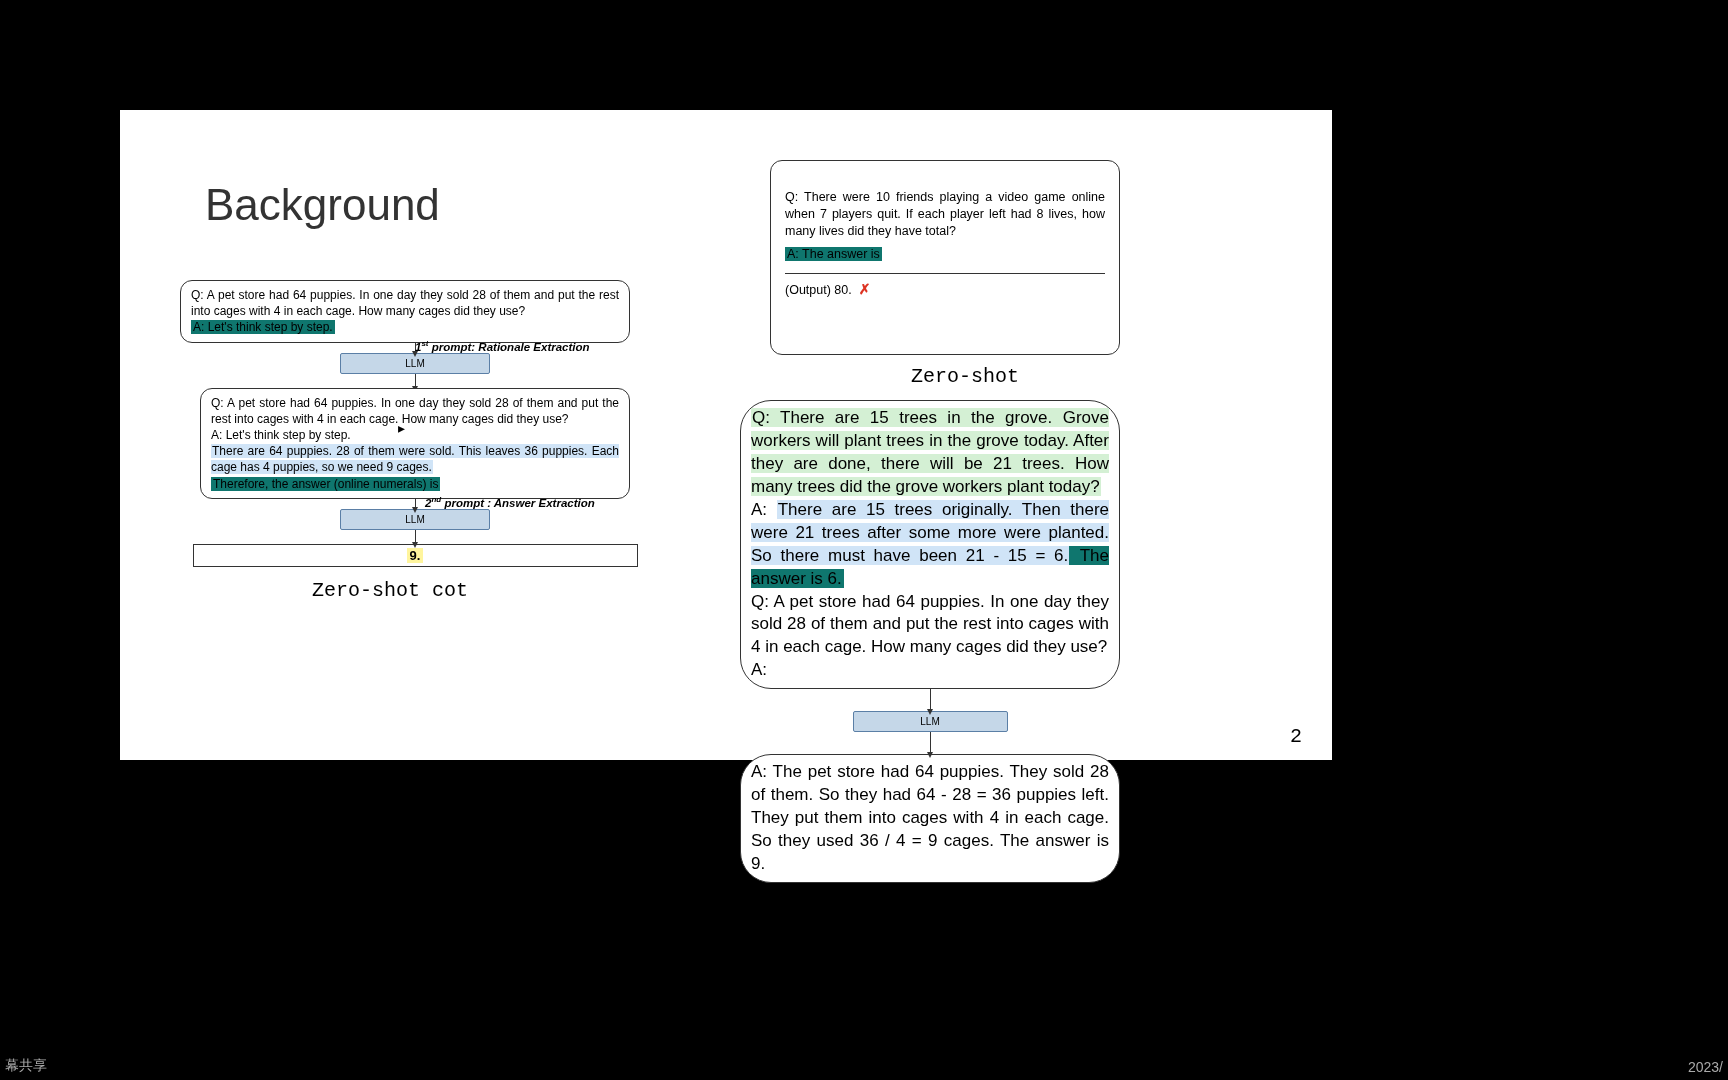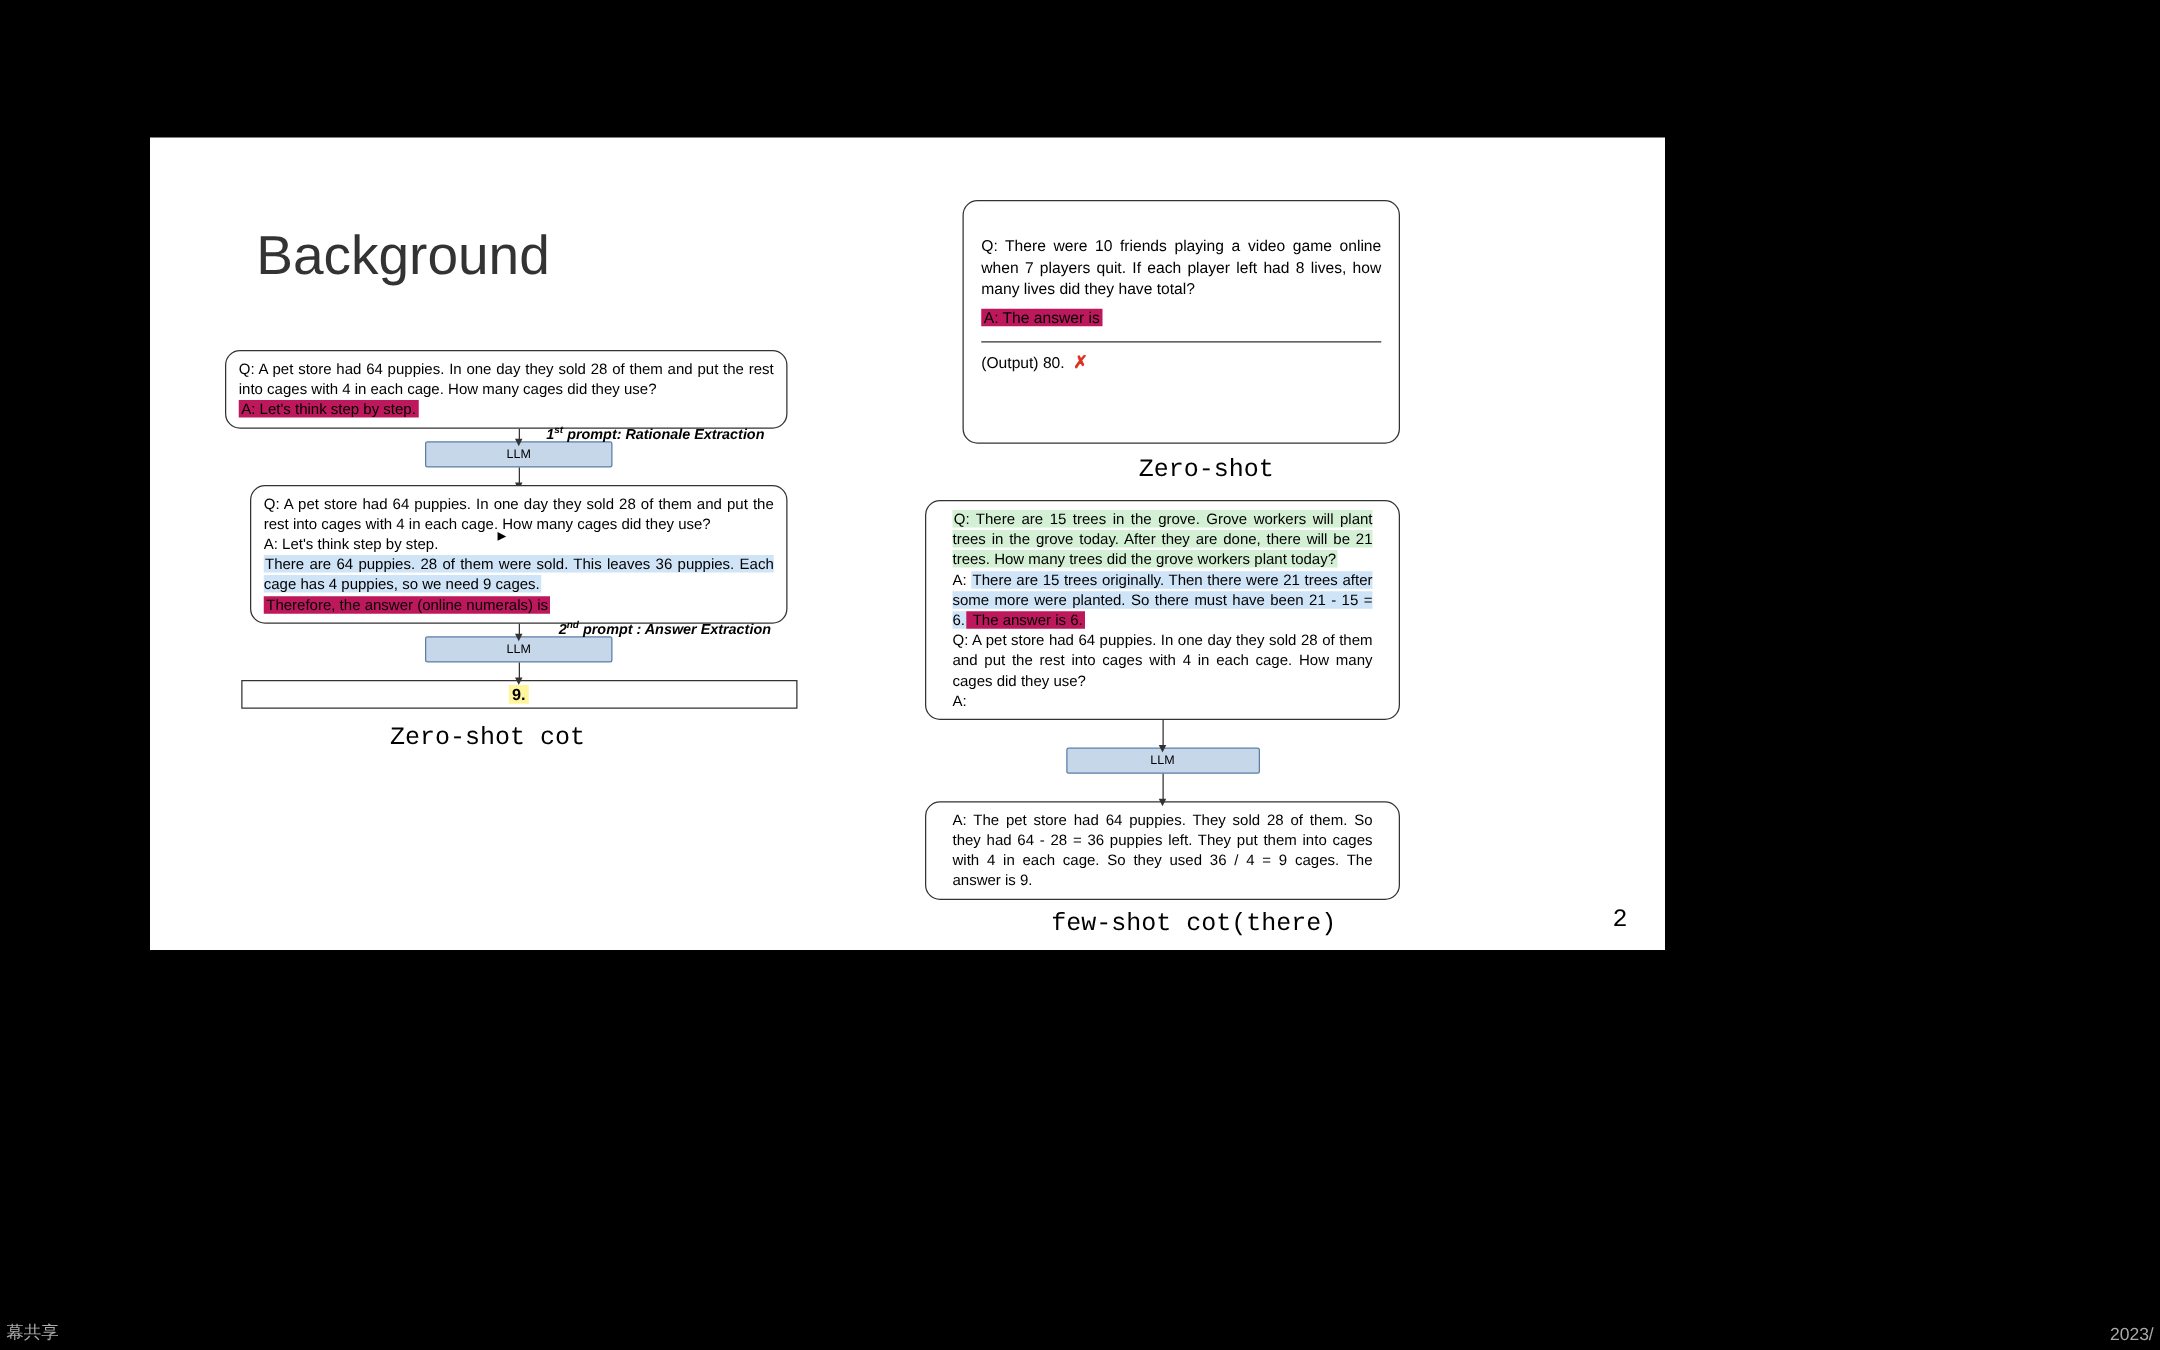--- a/index.html
+++ b/index.html
@@ -79,33 +79,32 @@
       border-left: 3.5px solid transparent;
       border-right: 3.5px solid transparent;
       border-top: 6px solid #333;
     }
     .prompt-label {
       position: absolute;
       font-size: 11.5px;
       font-style: italic;
       font-weight: bold;
       color: #000;
-      padding-left: 22px;
     }
     .final-box {
       border: 1px solid #333;
       background: #fff;
       padding: 3px;
       text-align: center;
       width: 445px;
       margin: 0 auto;
       font-size: 13px;
     }
     .final-ans { background: #fff59d; font-weight: bold; padding: 0 3px; }
-    .hilite { background: #be185d; padding: 0 2px; }
+    .hilite { background: #0f766e; padding: 0 2px; }
     .hilite-green { background: #d4f0d4; padding: 0 1px; }
     .hilite-blue { background: #d0e4f7; padding: 0 1px; }
     .caption {
       font-family: "Courier New", monospace;
       font-size: 20px;
       text-align: center;
       margin-top: 12px;
     }
     
     .right-top {
@@ -125,22 +124,23 @@
     }
     .cross { color: #d32; font-weight: bold; font-size: 14px; }
     
     .right-bot {
       position: absolute;
       left: 580px;
       top: 130px;
       width: 380px;
     }
     .right-bot .box {
-      font-size: 12px;
-      padding: 6px 21px;
+      font-size: 17px;
+      padding: 6px 10px;
+      border-radius: 31px;
     }
     .page-num {
       position: absolute;
       right: 30px;
       bottom: 12px;
       font-size: 20px;
       font-family: "Courier New", monospace;
     }
     .footer-left {
       position: absolute;

